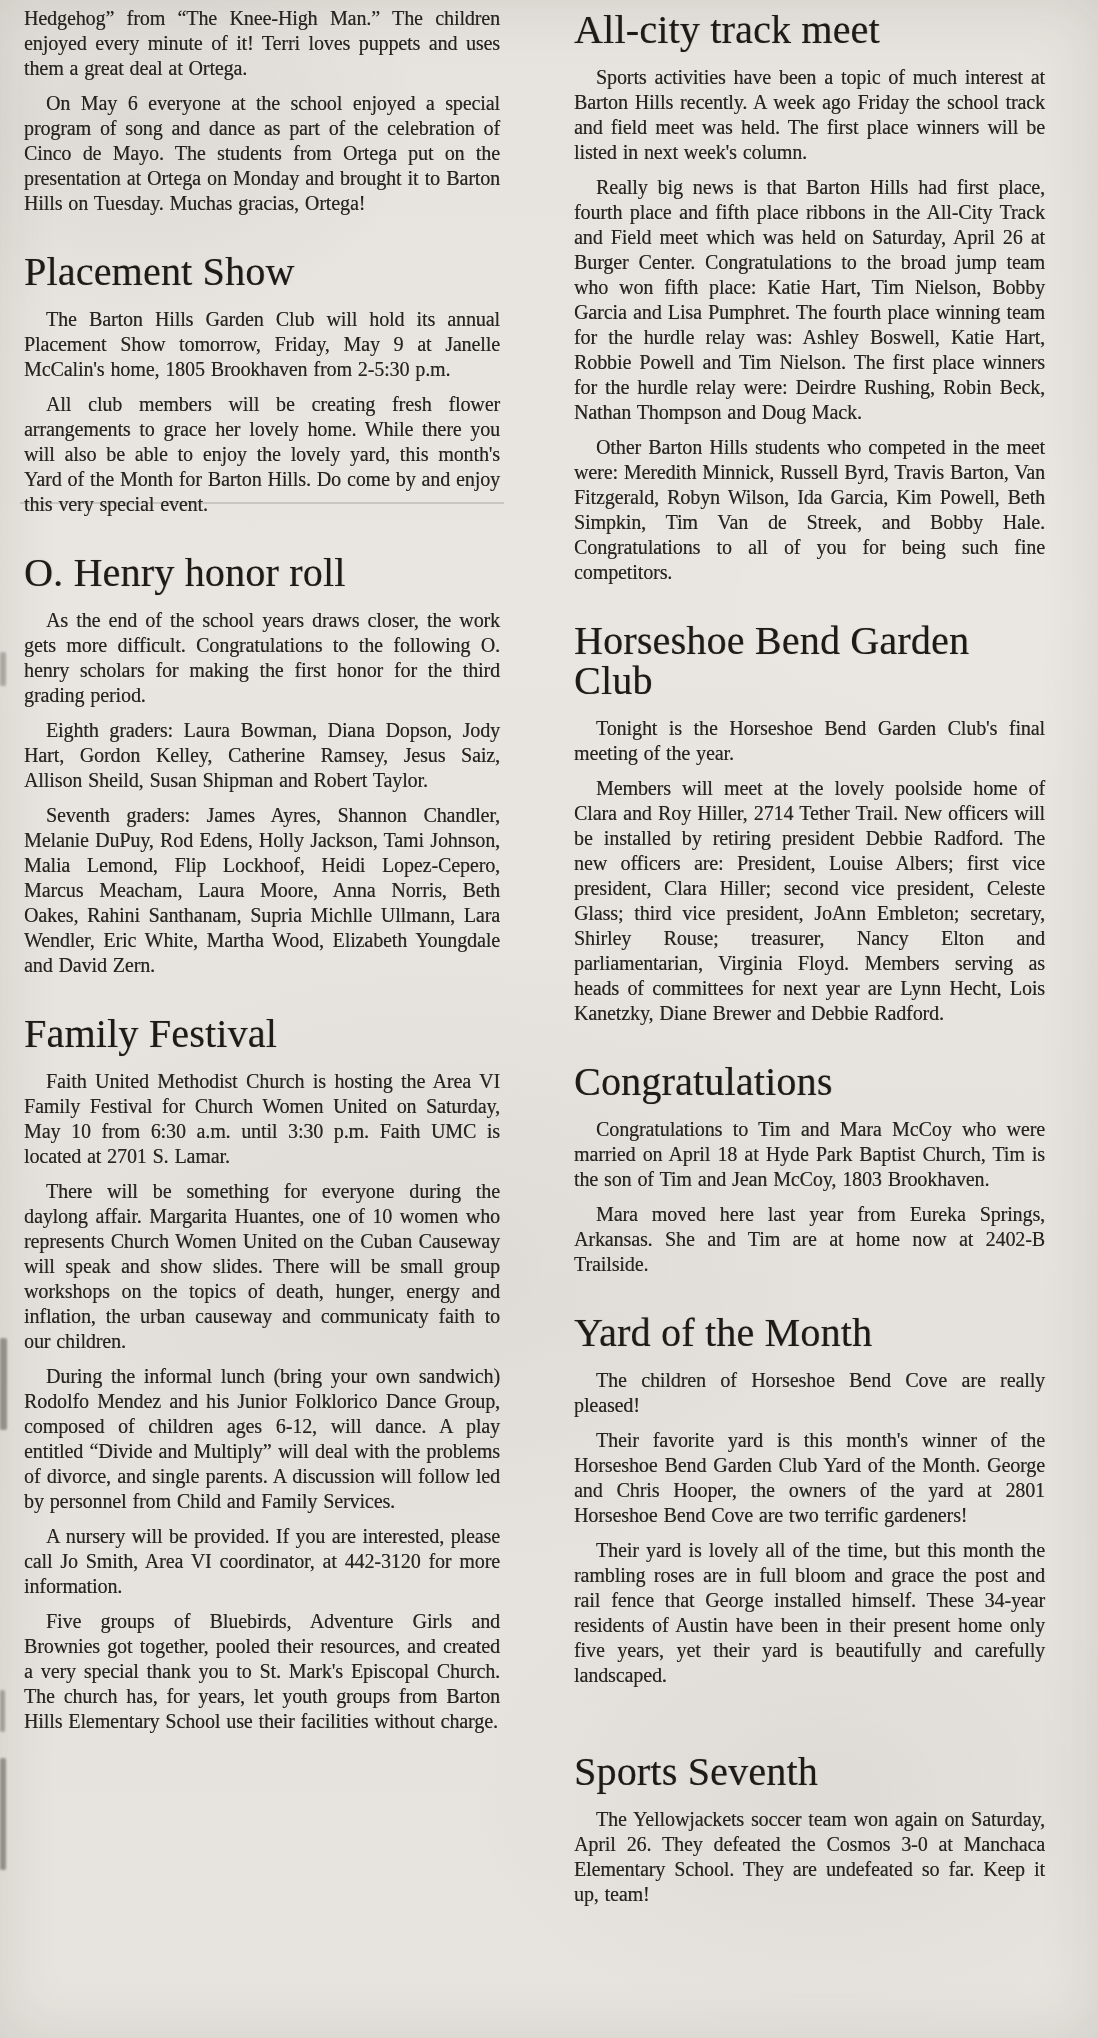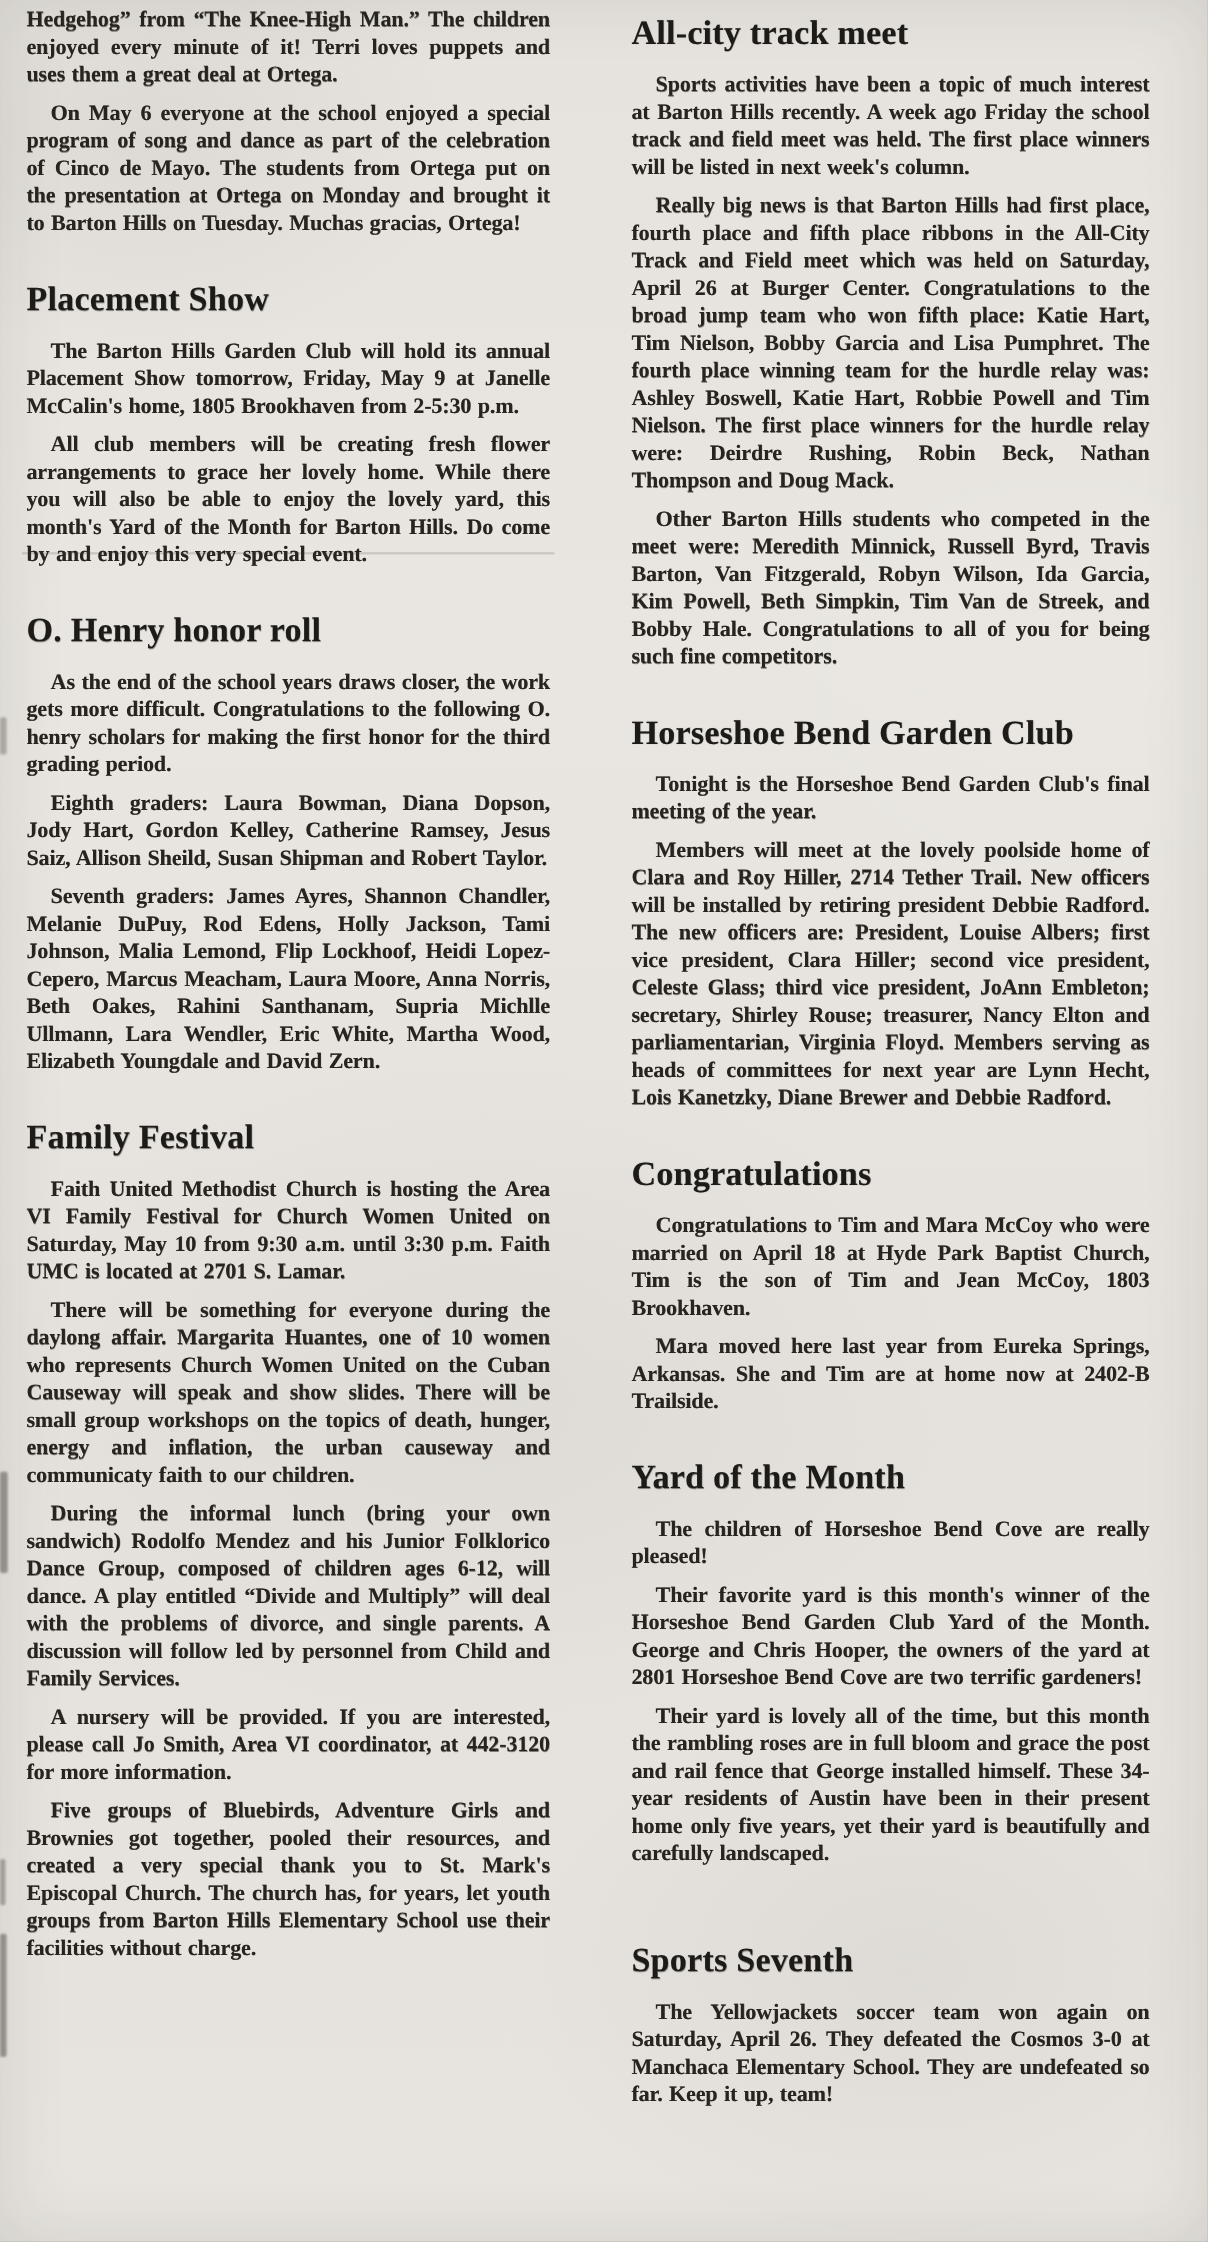--- a/index.html
+++ b/index.html
@@ -27,36 +27,36 @@
     gap: 74px;
     padding: 6px 52px 0 24px;
   }
   .col { flex: 0 0 auto; }
   .col-left  { width: 476px; }
   .col-right { width: 471px; }
 
   .para {
     font-size: 20px;
     line-height: 25px;
-    font-weight: 700;
+    font-weight: 400;
     margin: 0 0 10px 0;
     text-align: justify;
     text-indent: 22px;
     letter-spacing: -0.1px;
     word-spacing: 1px;
     hyphens: auto;
     -webkit-hyphens: auto;
     text-shadow: 0.3px 0.3px 0.6px rgba(43,40,35,0.55);
   }
   .para.cont { text-indent: 0; }
 
   .headline {
-    font-size: 31px;
+    font-size: 40px;
     line-height: 40px;
-    font-weight: 700;
+    font-weight: 400;
     margin: 36px 0 15px 0;
     letter-spacing: 0.2px;
     color: #1d1b17;
     text-shadow: 0.4px 0.4px 0.7px rgba(30,28,24,0.5);
   }
   .headline.first { margin-top: 4px; }
   .headline.extra-space { margin-top: 64px; }
 
   
   .artifact { position: absolute; pointer-events: none; }
@@ -90,21 +90,21 @@
       <h2 class="headline">Placement Show</h2>
       <p class="para">The Barton Hills Garden Club will hold its annual Placement Show tomorrow, Friday, May 9 at Janelle McCalin's home, 1805 Brookhaven from 2-5:30 p.m.</p>
       <p class="para">All club members will be creating fresh flower arrangements to grace her lovely home. While there you will also be able to enjoy the lovely yard, this month's Yard of the Month for Barton Hills. Do come by and enjoy this very special event.</p>
 
       <h2 class="headline">O. Henry honor roll</h2>
       <p class="para">As the end of the school years draws closer, the work gets more difficult. Congratulations to the following O. henry scholars for making the first honor for the third grading period.</p>
       <p class="para">Eighth graders: Laura Bowman, Diana Dopson, Jody Hart, Gordon Kelley, Catherine Ramsey, Jesus Saiz, Allison Sheild, Susan Shipman and Robert Taylor.</p>
       <p class="para">Seventh graders: James Ayres, Shannon Chandler, Melanie DuPuy, Rod Edens, Holly Jackson, Tami Johnson, Malia Lemond, Flip Lockhoof, Heidi Lopez-Cepero, Marcus Meacham, Laura Moore, Anna Norris, Beth Oakes, Rahini Santhanam, Supria Michlle Ullmann, Lara Wendler, Eric White, Martha Wood, Elizabeth Youngdale and David Zern.</p>
 
       <h2 class="headline">Family Festival</h2>
-      <p class="para">Faith United Methodist Church is hosting the Area VI Family Festival for Church Women United on Saturday, May 10 from 9:30 a.m. until 3:30 p.m. Faith UMC is located at 2701 S. Lamar.</p>
+      <p class="para">Faith United Methodist Church is hosting the Area VI Family Festival for Church Women United on Saturday, May 10 from 6:30 a.m. until 3:30 p.m. Faith UMC is located at 2701 S. Lamar.</p>
       <p class="para">There will be something for everyone during the daylong affair. Margarita Huantes, one of 10 women who represents Church Women United on the Cuban Causeway will speak and show slides. There will be small group workshops on the topics of death, hunger, energy and inflation, the urban causeway and communicaty faith to our children.</p>
       <p class="para">During the informal lunch (bring your own sandwich) Rodolfo Mendez and his Junior Folklorico Dance Group, composed of children ages 6-12, will dance. A play entitled “Divide and Multiply” will deal with the problems of divorce, and single parents. A discussion will follow led by personnel from Child and Family Services.</p>
       <p class="para">A nursery will be provided. If you are interested, please call Jo Smith, Area VI coordinator, at 442-3120 for more information.</p>
 
       <p class="para">Five groups of Bluebirds, Adventure Girls and Brownies got together, pooled their resources, and created a very special thank you to St. Mark's Episcopal Church. The church has, for years, let youth groups from Barton Hills Elementary School use their facilities without charge.</p>
     </div>
 
     <div class="col col-right">
       <h2 class="headline first">All-city track meet</h2>
       <p class="para">Sports activities have been a topic of much interest at Barton Hills recently. A week ago Friday the school track and field meet was held. The first place winners will be listed in next week's column.</p>

